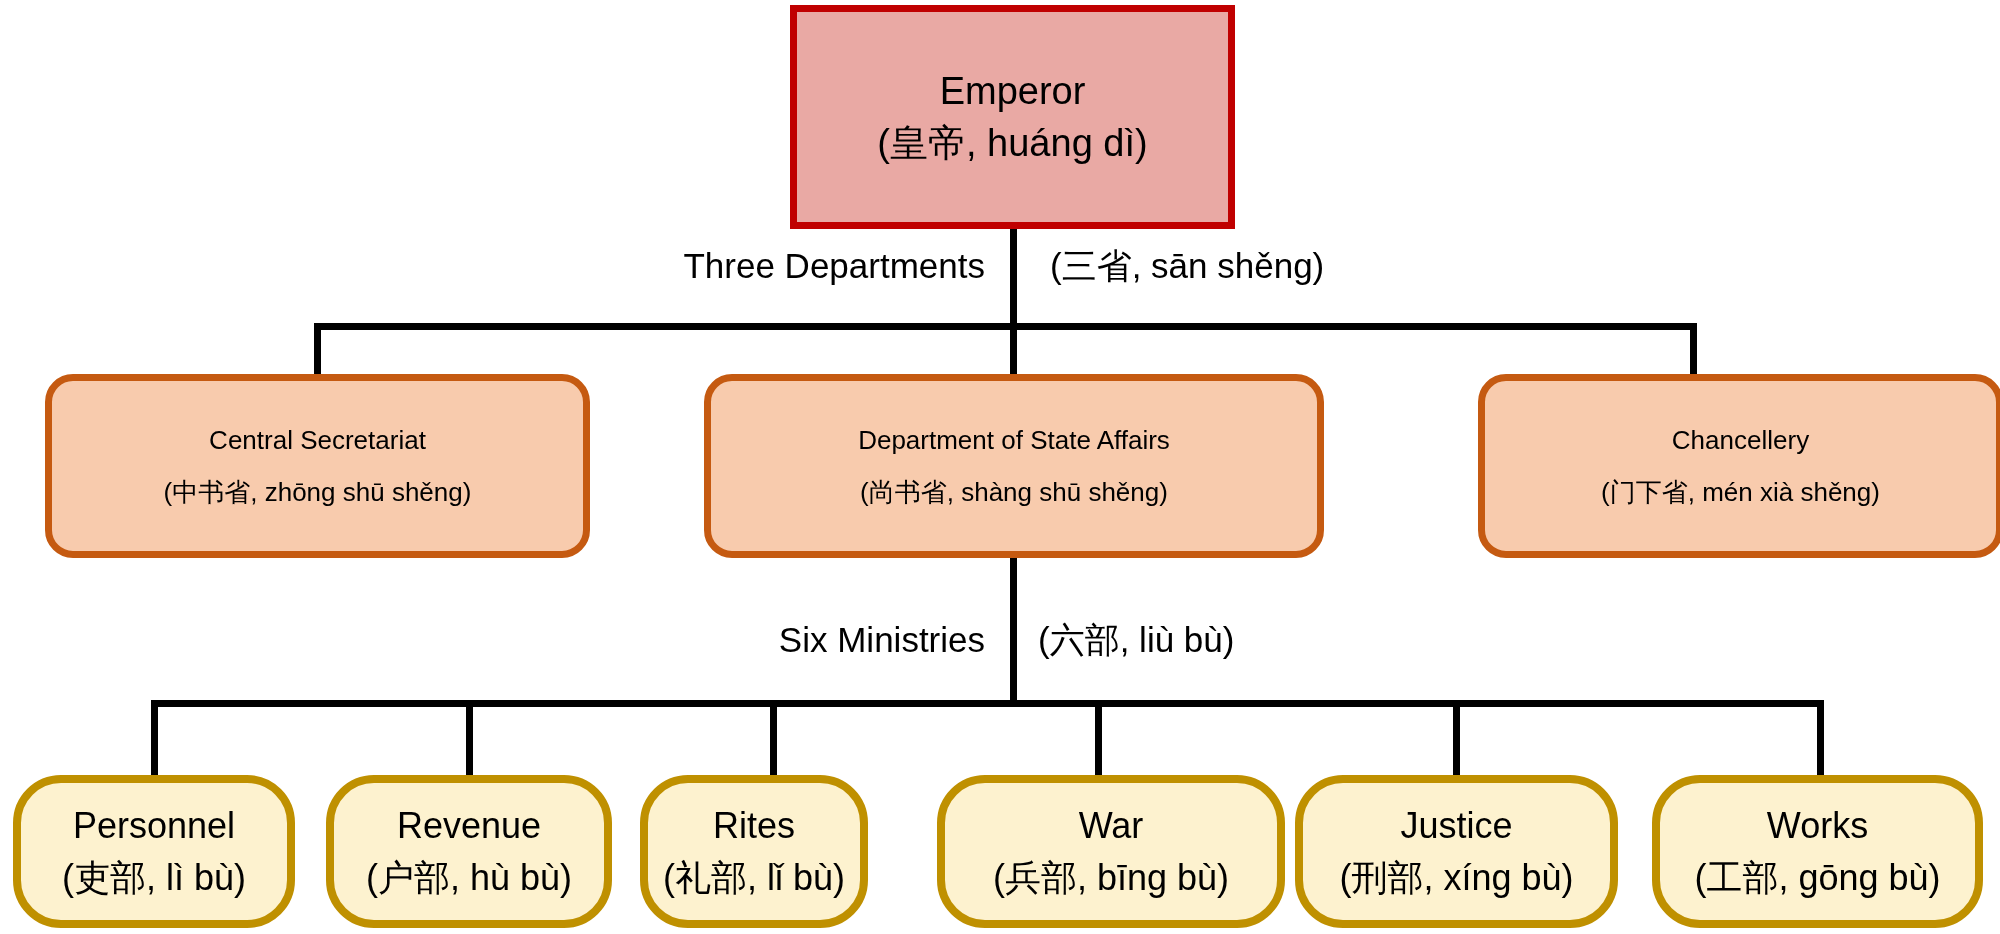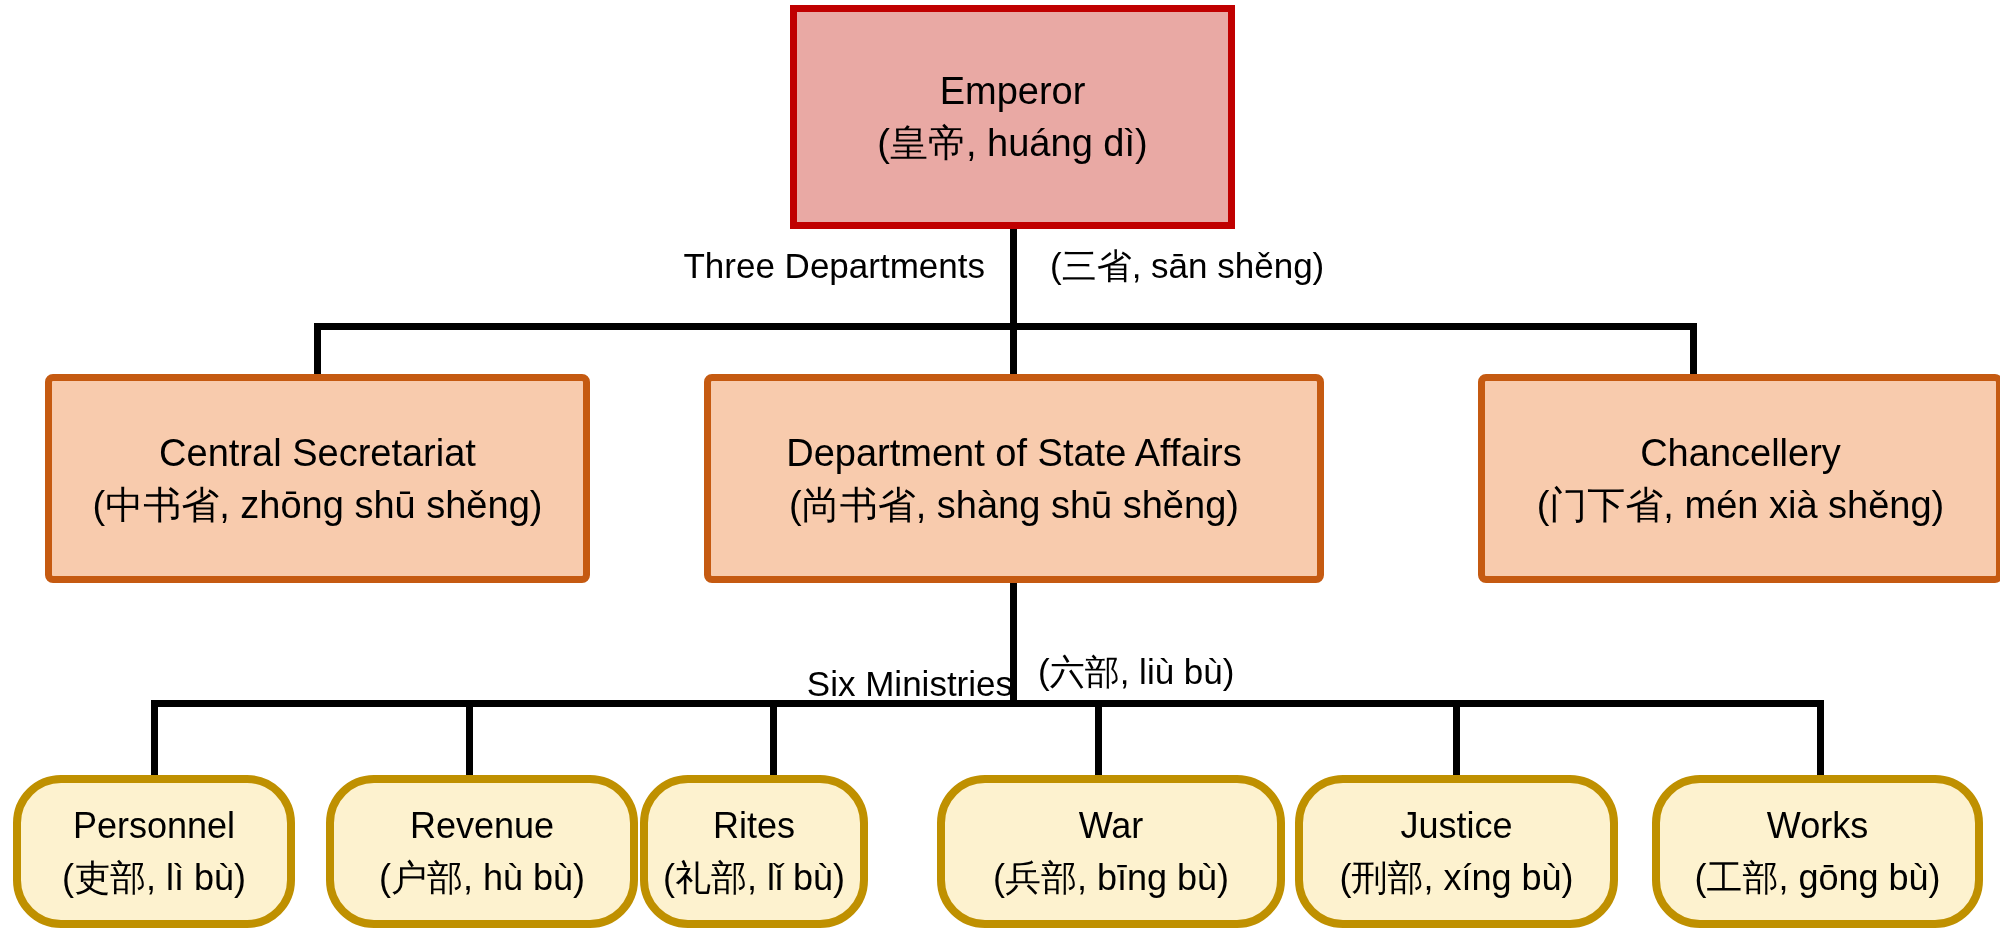--- a/index.html
+++ b/index.html
@@ -26,46 +26,46 @@
   }
   .node.emperor {
     background: var(--emperor-fill);
     border: 7px solid var(--emperor-border);
     font-size: 38px;
     left: 790px; top: 5px; width: 445px; height: 224px;
   }
   .node.dept {
     background: var(--department-fill);
     border: 7px solid var(--department-border);
-    border-radius: 8px;
-    font-size: 38px;
-    top: 374px; height: 209px;
+    border-radius: 28px;
+    font-size: 26px;
+    top: 374px; height: 184px;
   }
   #dept-0 { left: 45px;   width: 545px; }
   #dept-1 { left: 704px;  width: 620px; }
   #dept-2 { left: 1478px; width: 525px; text-align: right; }
   .node.ministry {
     background: var(--ministry-fill);
     border: 8px solid var(--ministry-border);
     border-radius: 48px;
     font-size: 36px;
     top: 775px; height: 153px; align-items: center;
   }
   #min-0 { left: 13px;   width: 282px; }
-  #min-1 { left: 326px;  width: 312px; }
+  #min-1 { left: 326px;  width: 286px; }
   #min-2 { left: 640px;  width: 228px; }
   #min-3 { left: 937px;  width: 348px; }
   #min-4 { left: 1295px; width: 323px; }
   #min-5 { left: 1652px; width: 331px; }
 
   .lbl { position: absolute; font-size: 35px; line-height: 48px; white-space: nowrap; }
   #label1-en { right: 1015px; top: 242px; }
   #label1-zh { left: 1038px;  top: 242px; margin-left: 12px; }
-  #label2-en { right: 987px; top: 616px; margin-top: 44px; }
-  #label2-zh { left: 1038px;  top: 648px; }
+  #label2-en { right: 1015px; top: 616px; }
+  #label2-zh { left: 1038px;  top: 616px; }
 
   
   #v-emperor   { left: 1010px; top: 190px; width: 7px;    height: 188px; }
   #h-depts     { left: 314px;  top: 323px; width: 1383px; height: 7px;  }
   #v-dept-left { left: 314px;  top: 323px; width: 7px;    height: 55px; }
   #v-dept-right{ left: 1690px; top: 323px; width: 7px;    height: 55px; }
   #v-dsa-down  { left: 1010px; top: 555px; width: 7px;    height: 152px; }
   #h-mins      { left: 151px;  top: 700px; width: 1673px; height: 7px;  }
   #v-min-0 { left: 151px;  top: 700px; width: 7px; height: 77px; }
   #v-min-1 { left: 466px;  top: 700px; width: 7px; height: 77px; }

